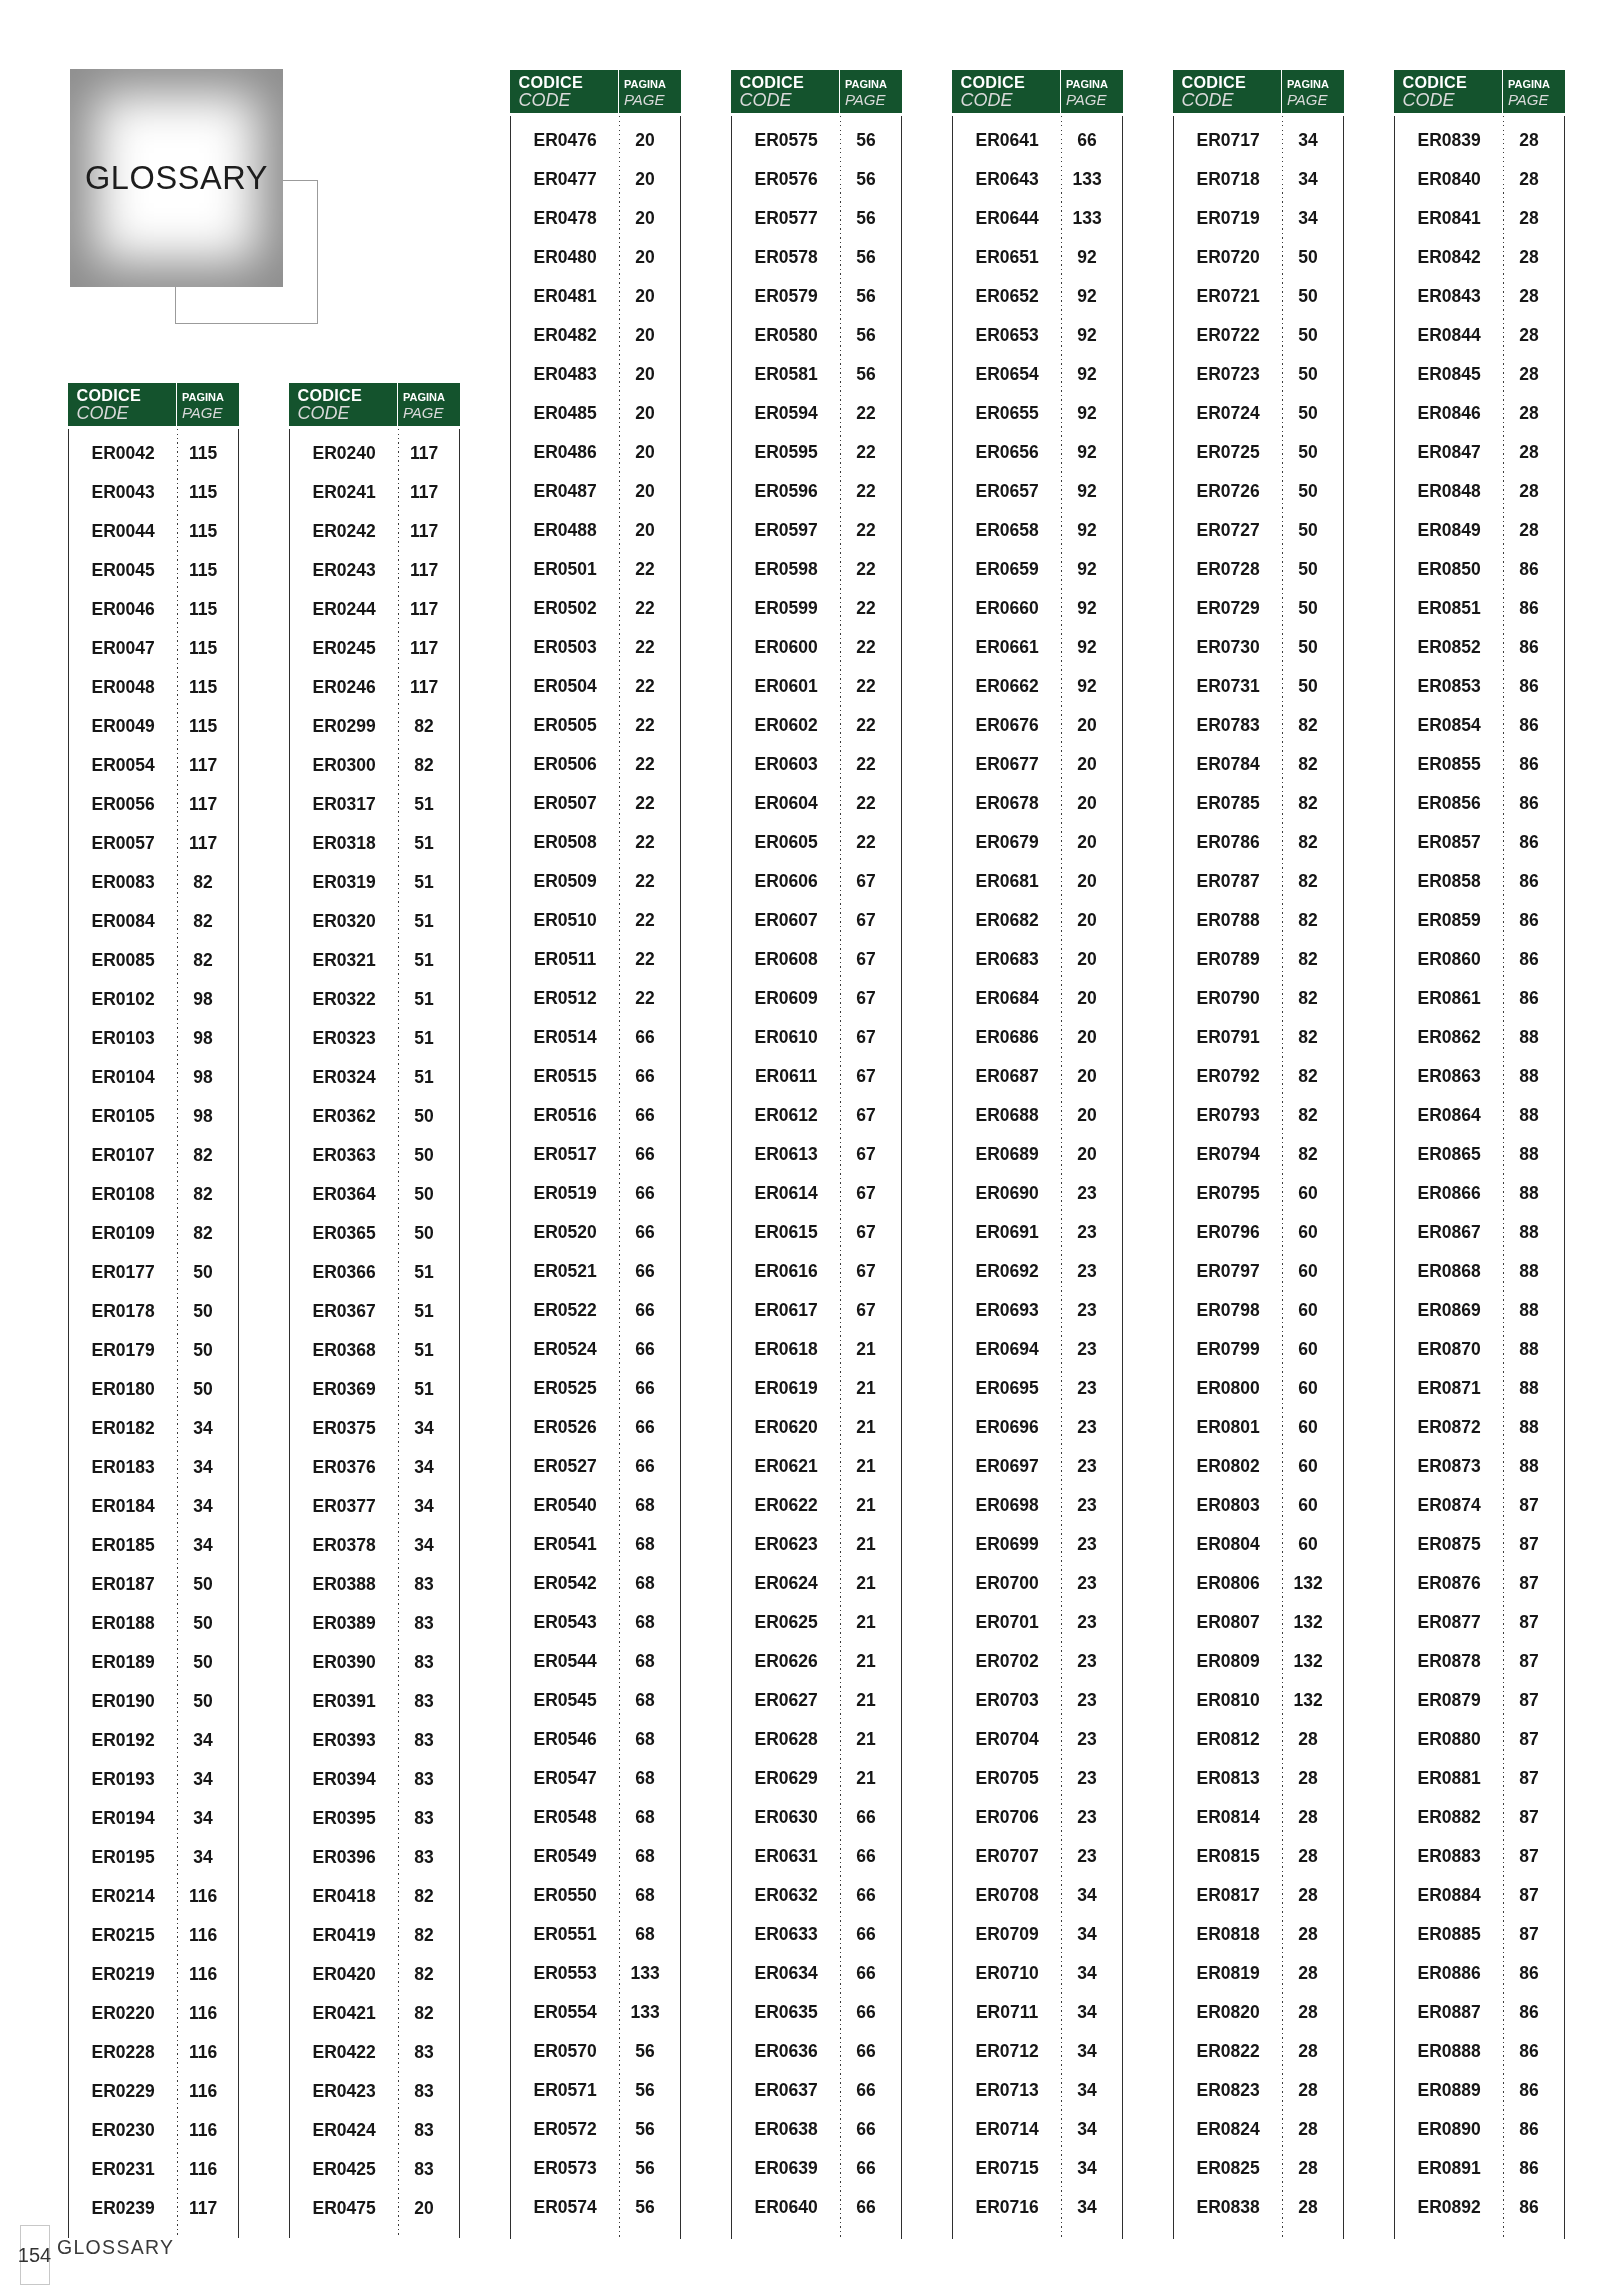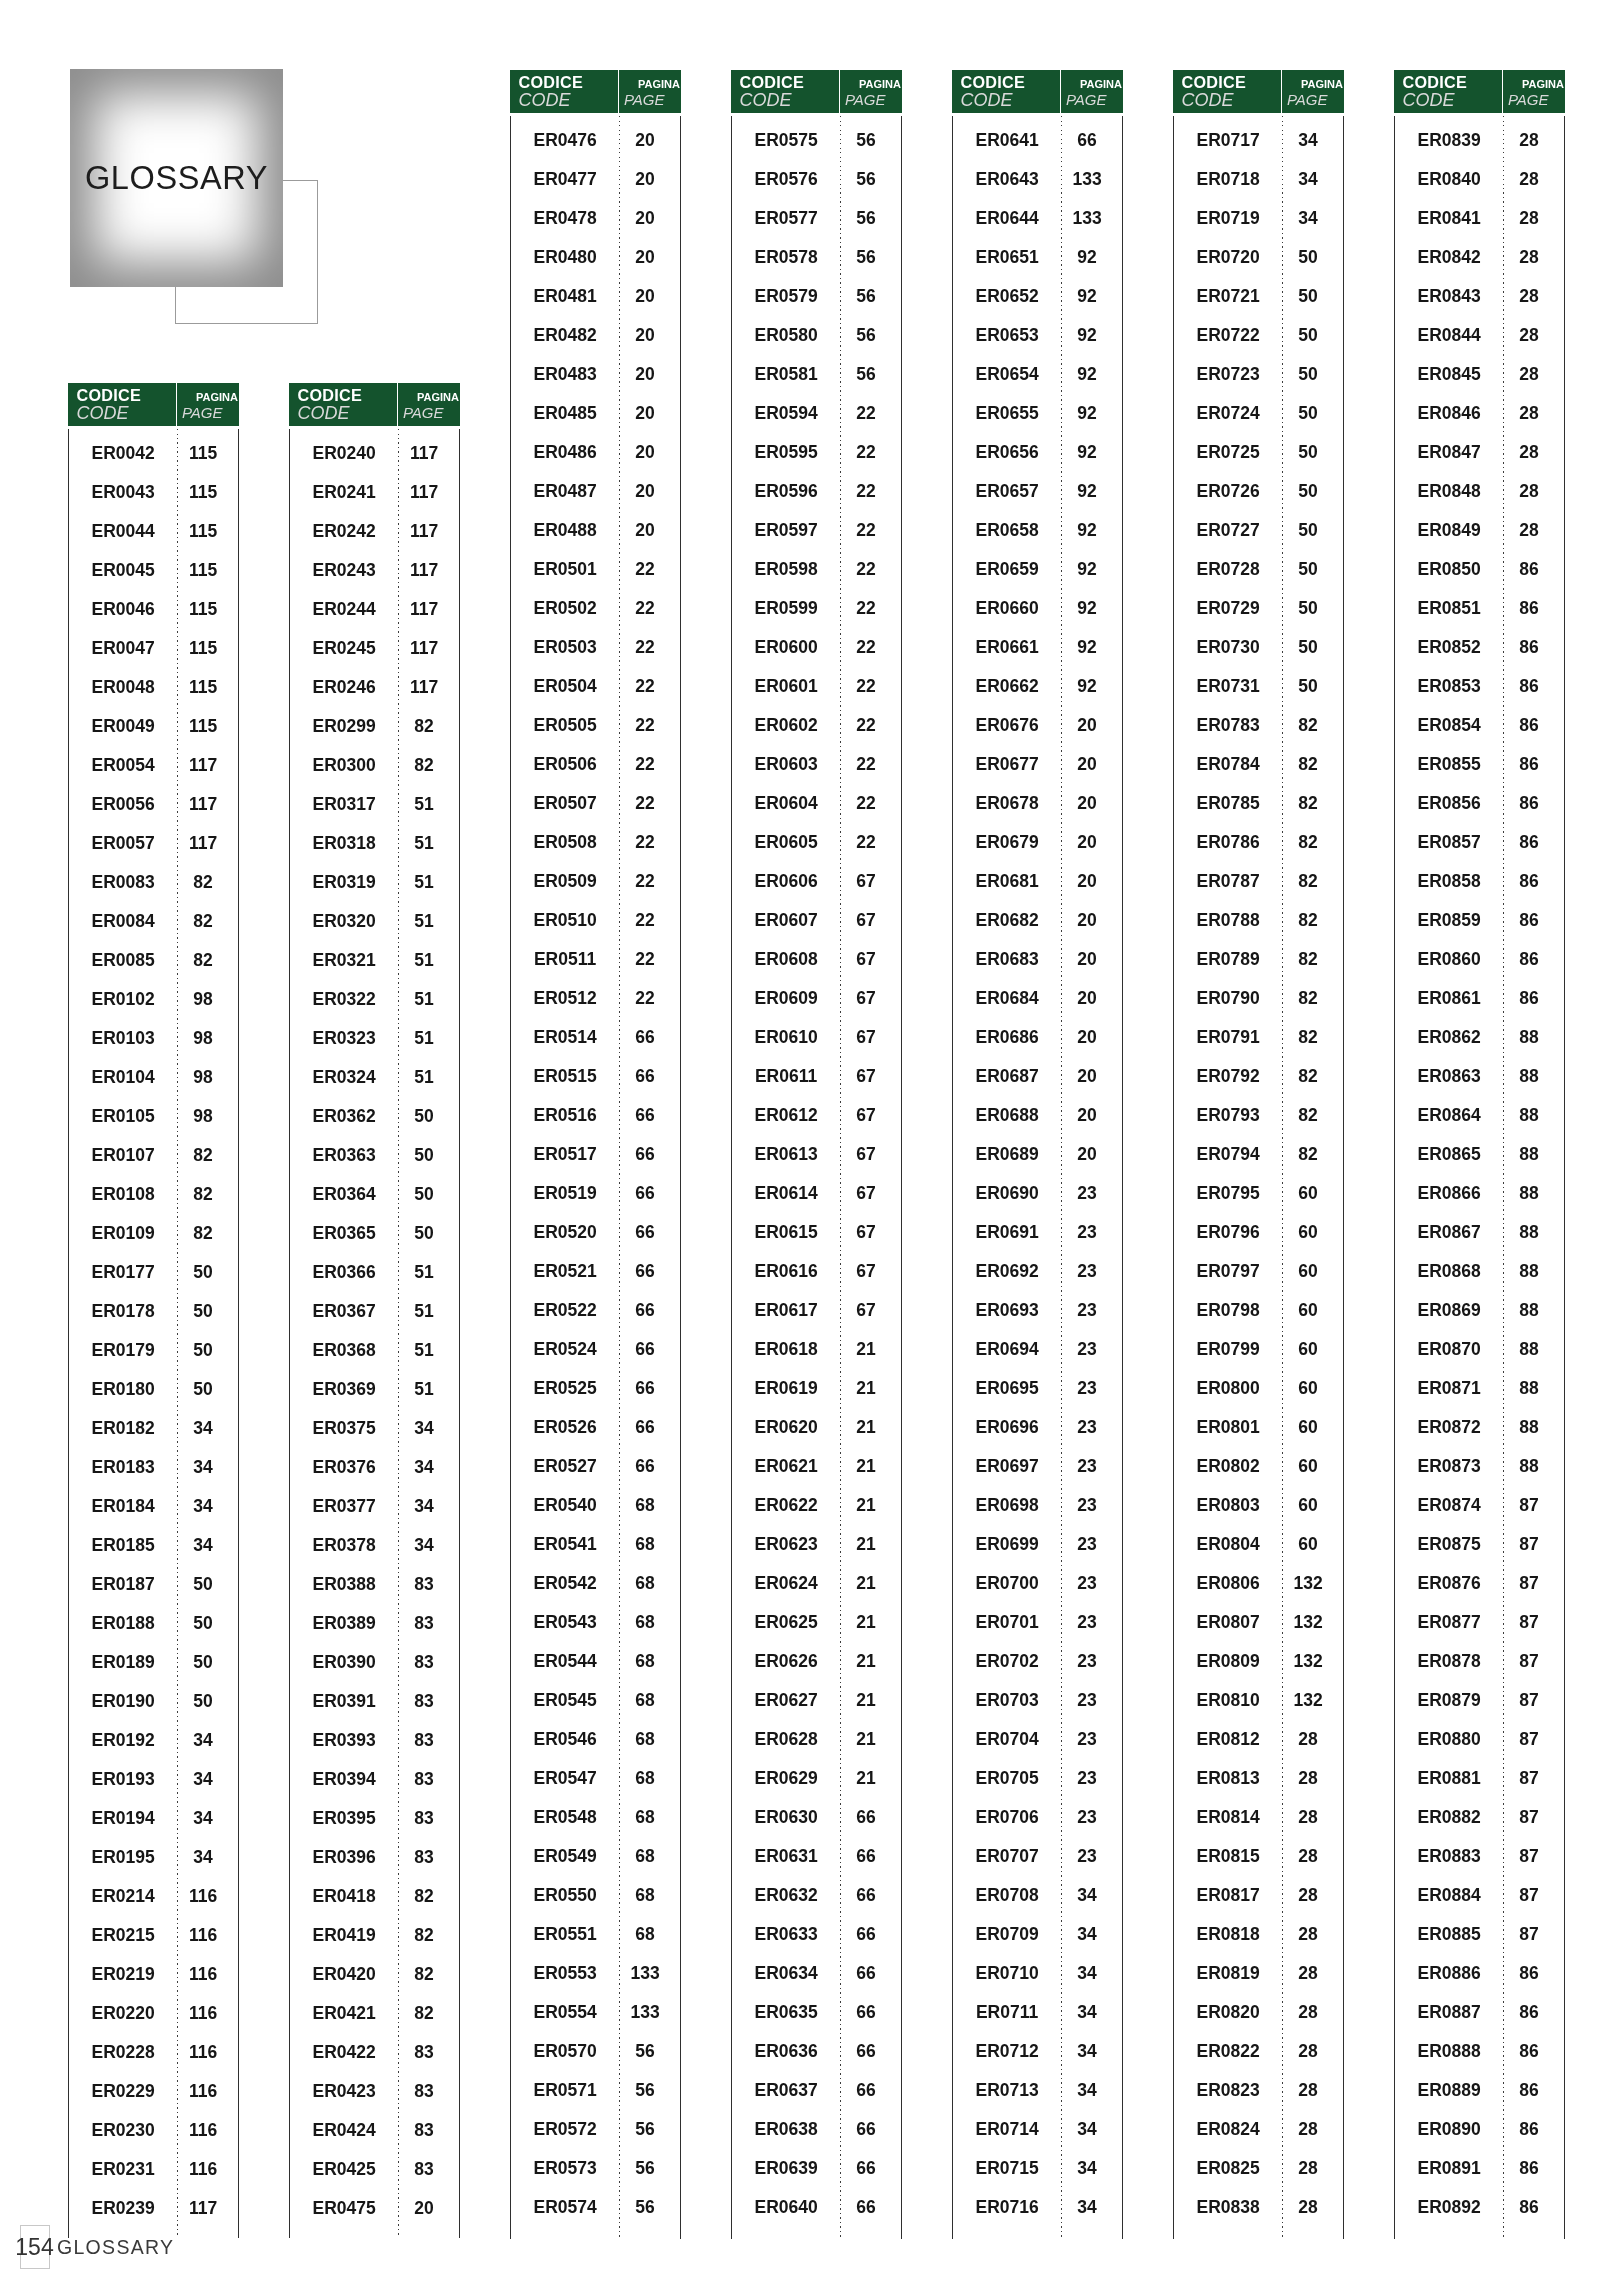--- a/index.html
+++ b/index.html
@@ -28,42 +28,42 @@
   }
 
   
   .col-table{position:absolute;width:171px;}
   .thead{display:flex;gap:1.3px;height:43px;}
   .thead .hc{background:#14532d;box-sizing:border-box;display:flex;flex-direction:column;justify-content:center;}
   .thead .hc1{width:calc(64% - 1.3px);padding-left:8.4px;}
   .thead .hc2{flex:1;padding-left:4.5px;}
   .h-codice{color:#ffffff;font-weight:bold;font-size:16.2px;line-height:17.5px;letter-spacing:0.3px;}
   .h-code{color:#d9d9d9;font-style:italic;font-weight:300;font-size:18px;line-height:17.5px;}
-  .h-pagina{color:#ffffff;font-weight:bold;font-size:11px;line-height:15.6px;margin-top:1.9px;margin-left:14px;}
+  .h-pagina{color:#ffffff;font-weight:bold;font-size:11px;line-height:15.6px;margin-top:1.9px;}
   .h-page{color:#d9d9d9;font-style:italic;font-weight:300;font-size:15px;line-height:15.6px;}
 
   .tbody{
     position:relative;margin-top:3.2px;box-sizing:border-box;
     border-left:1.3px solid #2f2f2f;border-right:1.3px solid #2f2f2f;
     padding-top:5.2px;
   }
   .tbody::before{            
     content:"";position:absolute;top:0;bottom:0;left:64%;width:1.3px;
     background:repeating-linear-gradient(to bottom,#3c3c3c 0 1.3px,transparent 1.3px 4.5px);
   }
   .trow{display:flex;height:39px;align-items:center;}
   .t-code{width:64%;text-align:center;font-weight:bold;font-size:17.5px;color:#161616;}
   .t-page{flex:1;text-align:center;font-weight:bold;font-size:17.5px;color:#161616;padding-right:9px;}
 
   
   .footer-num-box{
-    position:absolute;left:19.5px;top:2225px;width:30px;height:44px;
+    position:absolute;left:19.5px;top:2225px;width:30px;height:60px;
     border:1.9px solid #c8c8c8;box-sizing:border-box;
     display:flex;align-items:center;justify-content:center;
-    font-size:23px;color:#333333;
+    font-size:20px;color:#333333;
   }
   .footer-label{
     position:absolute;left:57px;top:2234px;
     font-size:19.5px;font-weight:300;color:#3a3a3a;letter-spacing:1.3px;line-height:26px;
   }
 </style>
 </head>
 <body>
 
 <div class="page">

